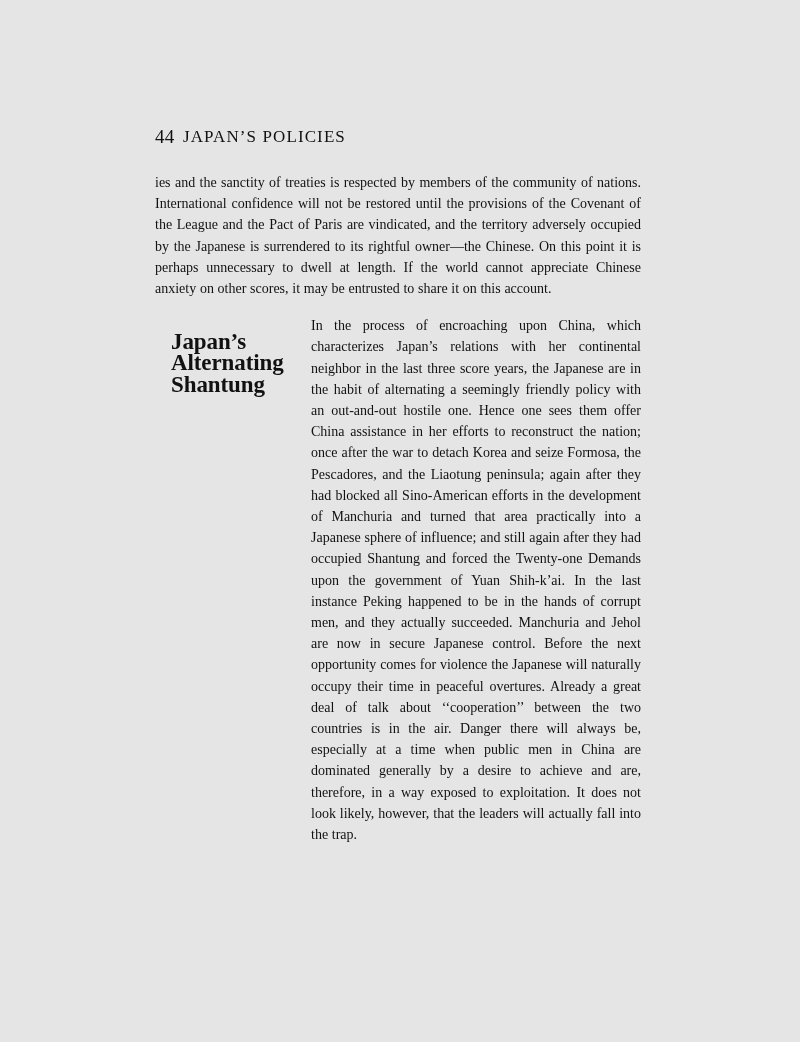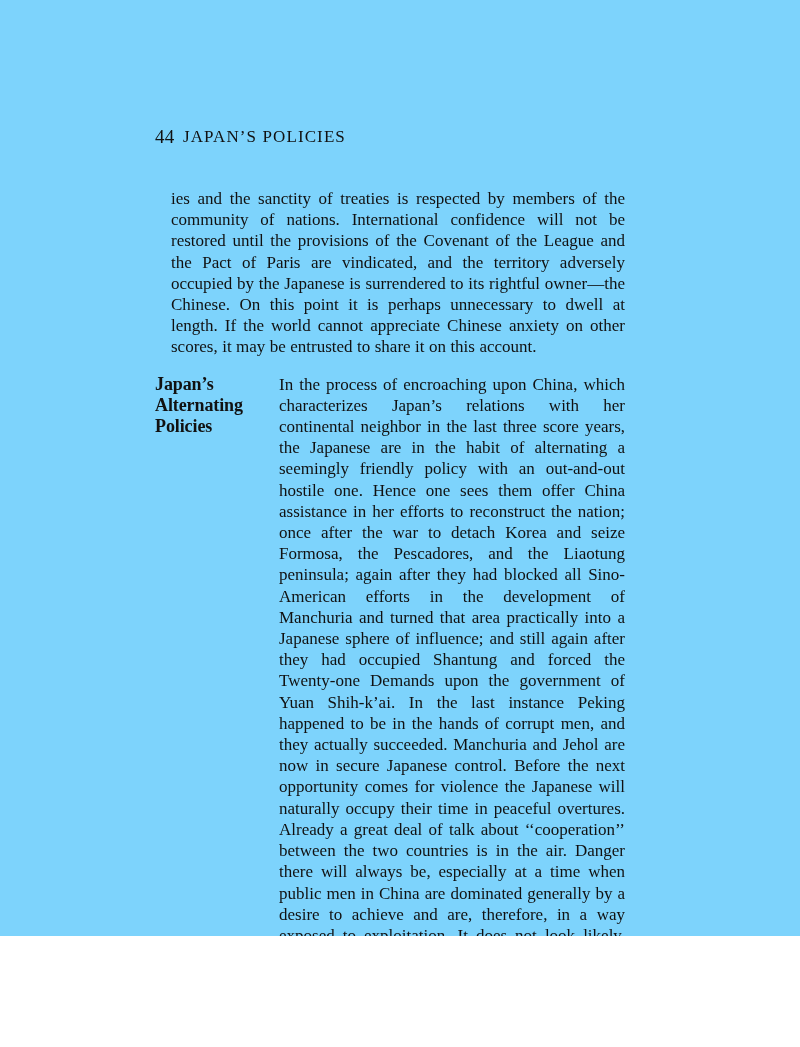--- a/index.html
+++ b/index.html
@@ -4,22 +4,22 @@
 <style>
   html, body {
     margin: 0;
     padding: 0;
     background: #ffffff;
   }
 
   .page {
     position: relative;
     width: 800px;
-    height: 936px;
-    background: #7dd3fc;
+    height: 1042px;
+    background: #e5e5e5;
     overflow: hidden;
     font-family: "Liberation Serif", "DejaVu Serif", serif;
     color: #111111;
   }
 
   
   .page-header {
     position: absolute;
     left: 155px;
     top: 126px;
@@ -51,39 +51,39 @@
 
   
   .text-column {
     position: absolute;
     left: 155px;
     top: 172px;
     width: 486px;
   }
 
   .para {
-    font-size: 17px;
+    font-size: 14px;
     line-height: 21.2px;
     text-align: justify;
     text-justify: inter-word;
-    margin: 16px;
+    margin: 0;
     word-spacing: 0.2px;
   }
 
   .para-lead {
     margin-bottom: 16px;
   }
 
   
   .sidenote {
     float: left;
     width: 124px;
-    margin: 0;
+    margin: 16px;
     font-weight: bold;
-    font-size: 18px;
+    font-size: 23px;
     line-height: 21.2px;
     letter-spacing: -0.1px;
   }
 
   .sidenote-line {
     display: block;
     white-space: nowrap;
   }
 
   .para-sidenote {
@@ -107,20 +107,20 @@
   </div>
 
   <div class="text-column">
 
     <p class="para para-lead">ies and the sanctity of treaties is respected by members of the community of nations. International confidence will not be restored until the provisions of the Covenant of the League and the Pact of Paris are vindicated, and the territory adversely occupied by the Japanese is surrendered to its rightful owner—the Chinese.  On this point it is perhaps unnecessary to dwell at length.  If the world cannot appreciate Chinese anxiety on other scores, it may be entrusted to share it on this account.</p>
 
     <div class="clearfix">
       <div class="sidenote">
         <span class="sidenote-line">Japan’s</span>
         <span class="sidenote-line">Alternating</span>
-        <span class="sidenote-line">Policies</span>
+        <span class="sidenote-line">Shantung</span>
       </div>
       <p class="para para-sidenote">In the process of encroaching upon China, which characterizes Japan’s relations with her continental neighbor in the last three score years, the Japanese are in the habit of alternating a seemingly friendly policy with an out-and-out hostile one.  Hence one sees them offer China assistance in her efforts to reconstruct the nation; once after the war to detach Korea and seize Formosa, the Pescadores, and the Liaotung peninsula; again after they had blocked all Sino-American efforts in the development of Manchuria and turned that area practically into a Japanese sphere of influence; and still again after they had occupied Shantung and forced the Twenty-one Demands upon the government of Yuan Shih-k’ai.  In the last instance Peking happened to be in the hands of corrupt men, and they actually succeeded.  Manchuria and Jehol are now in secure Japanese control.  Before the next opportunity comes for violence the Japanese will naturally occupy their time in peaceful overtures.  Already a great deal of talk about ‘‘cooperation’’ between the two countries is in the air.  Danger there will always be, especially at a time when public men in China are dominated generally by a desire to achieve and are, therefore, in a way exposed to exploitation.  It does not look likely, however, that the leaders will actually fall into the trap.</p>
     </div>
 
   </div>
 
 </div>
 
 </body></html>

